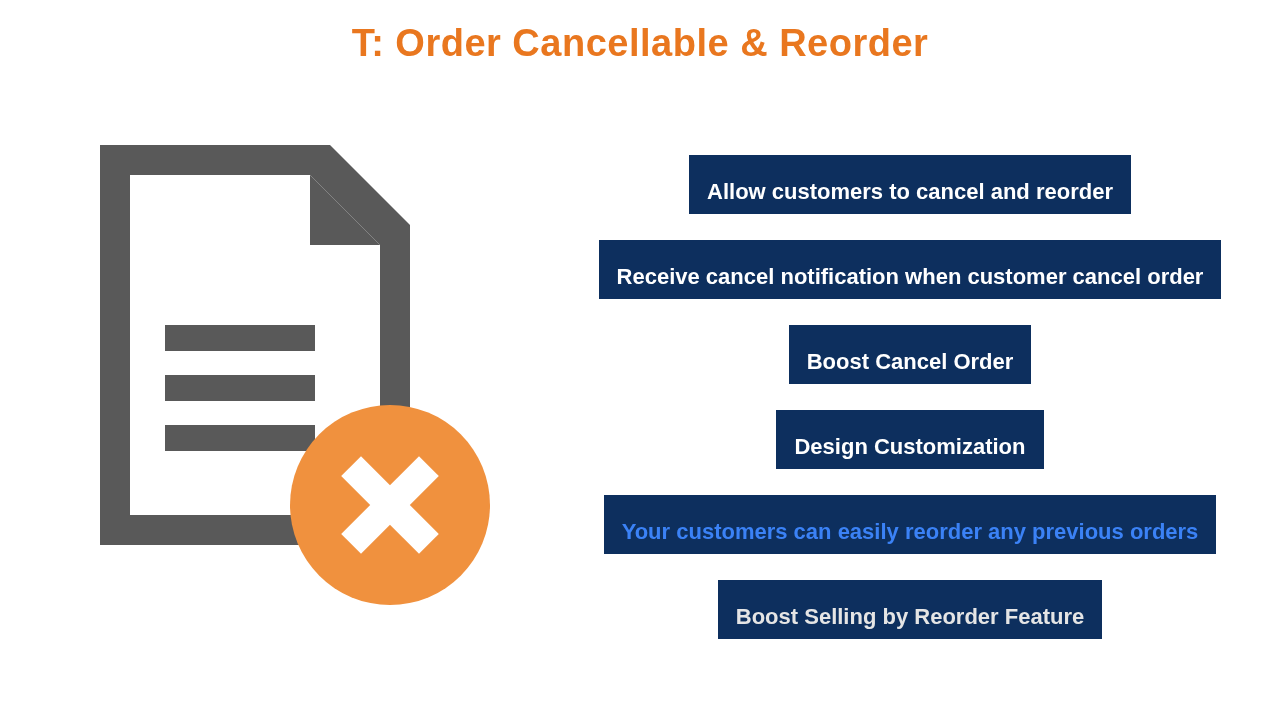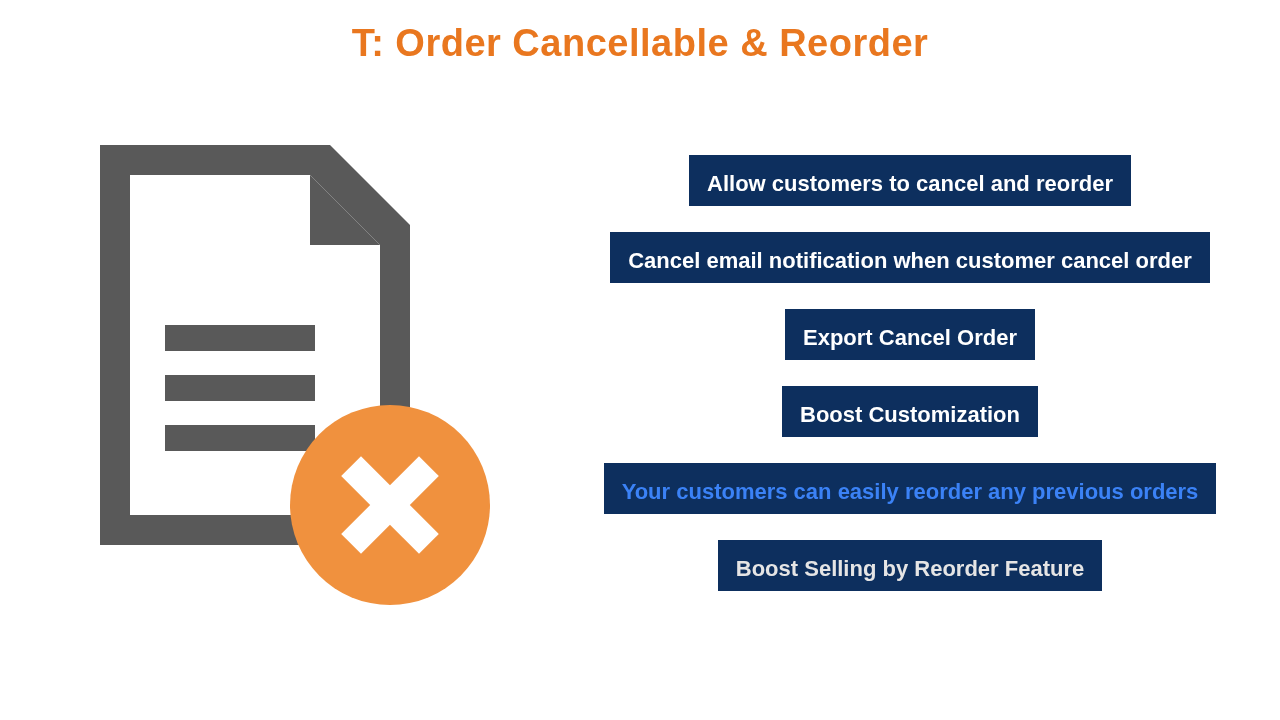--- a/index.html
+++ b/index.html
@@ -29,21 +29,21 @@
     width: 700px;
     display: flex;
     flex-direction: column;
     align-items: center;
     gap: 26px;
   }
   .feature {
     color: #ffffff;
     font-weight: 700;
     font-size: 22px;
-    padding: 16px 18px 9px 18px;
+    padding: 24px 18px 9px 18px;
     white-space: nowrap;
     text-align: center;
   }
 </style>
 </head>
 <body>
 
 <div class="page">
 
   <h1 class="title" style="color: rgb(233, 119, 31);">T: Order Cancellable &amp; Reorder</h1>
@@ -70,20 +70,20 @@
         <g transform="translate(310,370) rotate(45)">
           <rect x="-55" y="-14" width="110" height="28" fill="#ffffff"></rect>
           <rect x="-14" y="-55" width="28" height="110" fill="#ffffff"></rect>
         </g>
       </g>
     </svg>
   </div>
 
   <div class="features">
     <div class="feature" style="background: rgb(13, 47, 94); color: rgb(255, 255, 255);">Allow customers to cancel and reorder</div>
-    <div class="feature" style="background: rgb(13, 47, 94); color: rgb(255, 255, 255);">Cancel email notification when customer cancel order</div>
-    <div class="feature" style="background: rgb(13, 47, 94); color: rgb(255, 255, 255);">Export Cancel Order</div>
-    <div class="feature" style="background: rgb(13, 47, 94); color: rgb(255, 255, 255);">Boost Customization</div>
+    <div class="feature" style="background: rgb(13, 47, 94); color: rgb(255, 255, 255);">Receive cancel notification when customer cancel order</div>
+    <div class="feature" style="background: rgb(13, 47, 94); color: rgb(255, 255, 255);">Boost Cancel Order</div>
+    <div class="feature" style="background: rgb(13, 47, 94); color: rgb(255, 255, 255);">Design Customization</div>
     <div class="feature" style="background: rgb(13, 47, 94); color: #3b82f6;">Your customers can easily reorder any previous orders</div>
     <div class="feature" style="background: rgb(13, 47, 94); color: #e5e5e5;">Boost Selling by Reorder Feature</div>
   </div>
 
 </div>
 
 </body></html>

